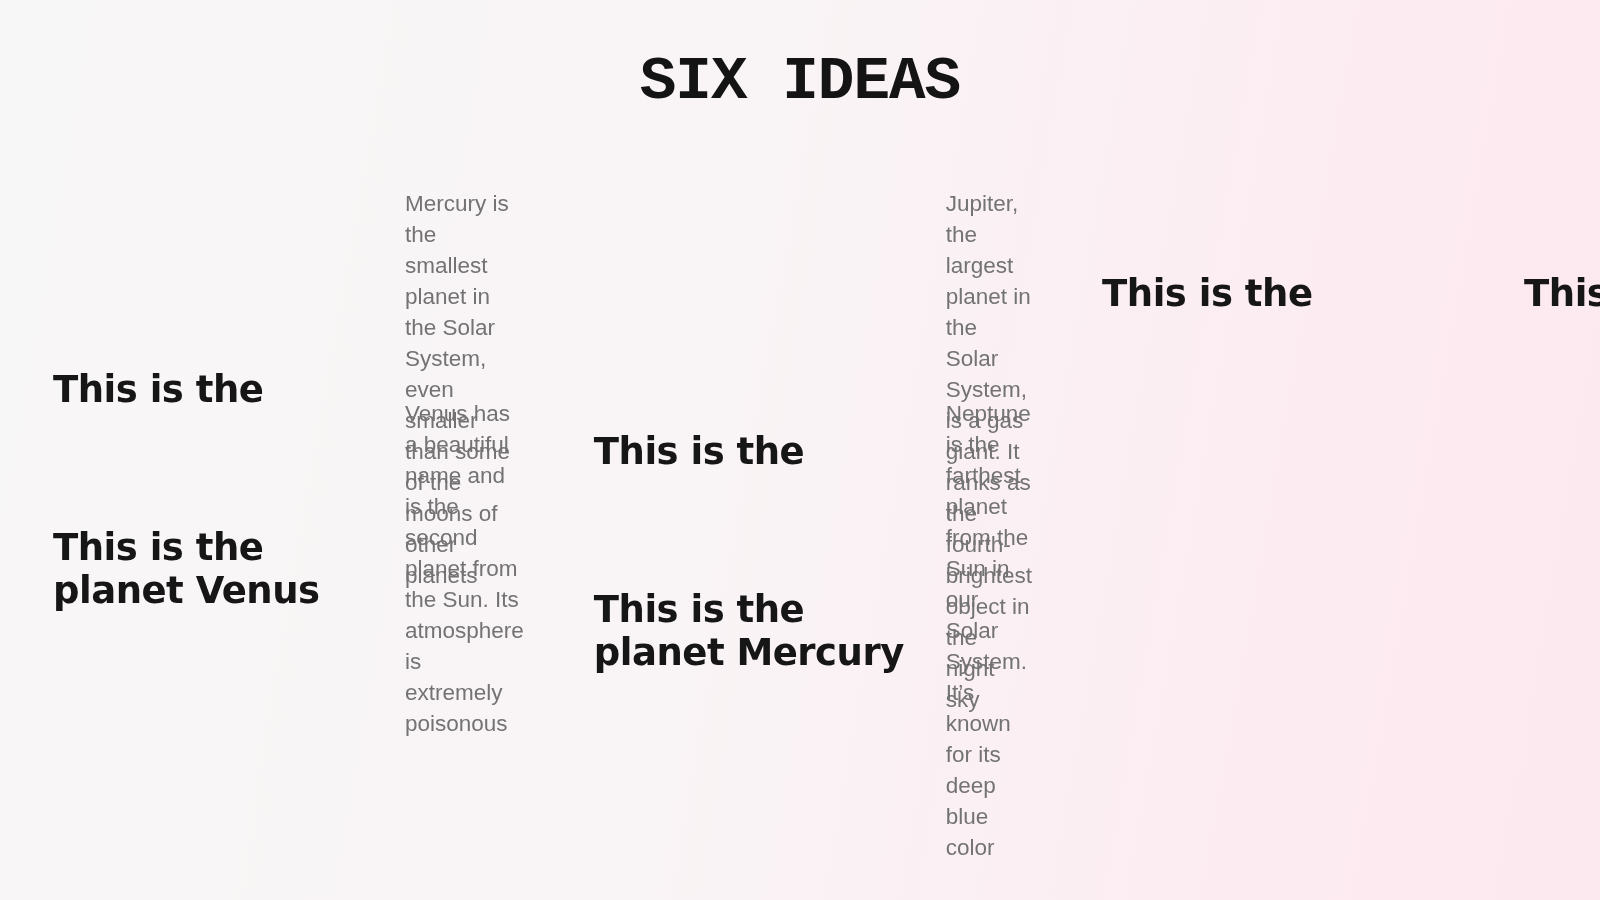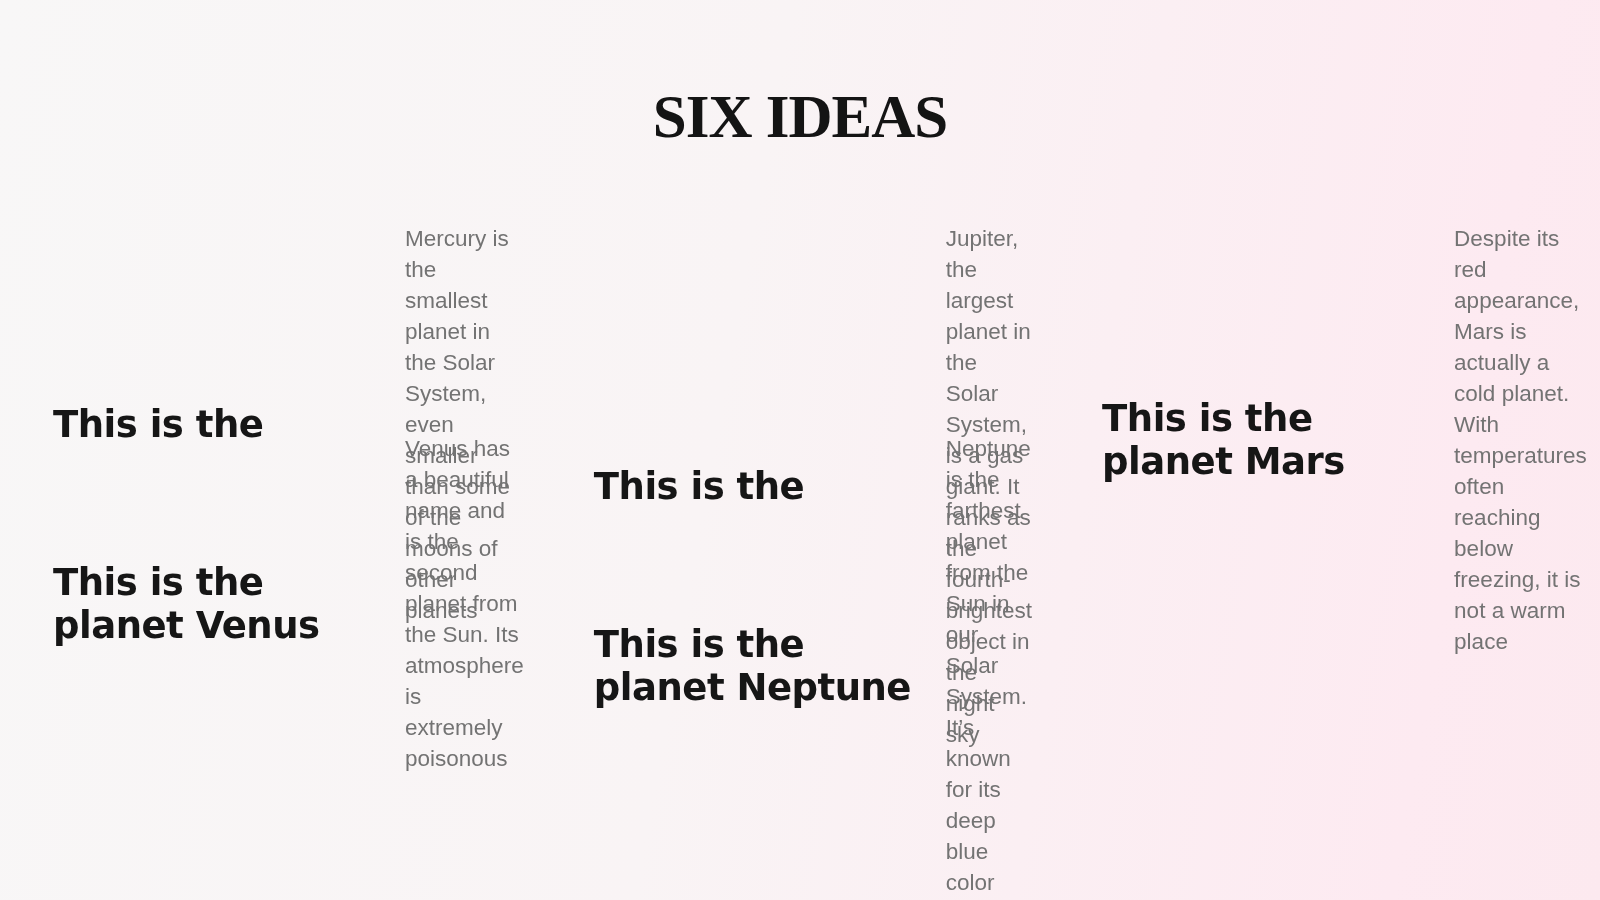--- a/index.html
+++ b/index.html
@@ -8,23 +8,23 @@
     font-family: "Liberation Sans", sans-serif;
     background: linear-gradient(100deg, #f8f7f7 0%, #f9f4f5 45%, #fdeaf1 88%, #fce9ef 100%);
     color: #1a1a1a;
   }
   .slide {
     width: 1600px;
     height: 900px;
     position: relative;
   }
   .slide-title {
-    margin-top: 86px;
+    margin-top: 51px;
     text-align: center;
-    font-family: Liberation Serif, serif;
+    font-family: Liberation Mono, monospace;
     font-weight: 800;
     font-size: 61px;
     line-height: 62px;
     letter-spacing: -1px;
     color: #141414;
   }
   .grid {
     margin: 75px 81px 0 53px;
     display: grid;
     grid-template-columns: 1fr 1fr 1fr 1fr;
@@ -71,41 +71,39 @@
     <div class="card">
       <h2 class="card-heading">
         <span>This is the</span>
       </h2>
       <p class="card-body">Jupiter, the largest planet in the Solar System, is a gas giant. It ranks as the fourth-brightest object in the night sky</p>
     </div>
 
     <div class="card">
       <h2 class="card-heading">
         <span>This is the</span>
-        <span>planet Mars</span>
       </h2>
-      <p class="card-body">Despite its red appearance, Mars is actually a cold planet. With temperatures often reaching below freezing, it is not a warm place</p>
     </div>
 
     <div class="card">
       <h2 class="card-heading">
         <span>This is the</span>
       </h2>
     </div>
 
     <div class="card">
       <h2 class="card-heading">
         <span>This is the</span>
         <span>planet Venus</span>
       </h2>
       <p class="card-body">Venus has a beautiful name and is the second planet from the Sun. Its atmosphere is extremely poisonous</p>
     </div>
 
     <div class="card">
       <h2 class="card-heading">
         <span>This is the</span>
-        <span>planet Neptune</span>
+        <span>planet Mercury</span>
       </h2>
       <p class="card-body">Neptune is the farthest planet from the Sun in our Solar System. It’s known for its deep blue color</p>
     </div>
 
   </div>
 </div>
 
 </body></html>

